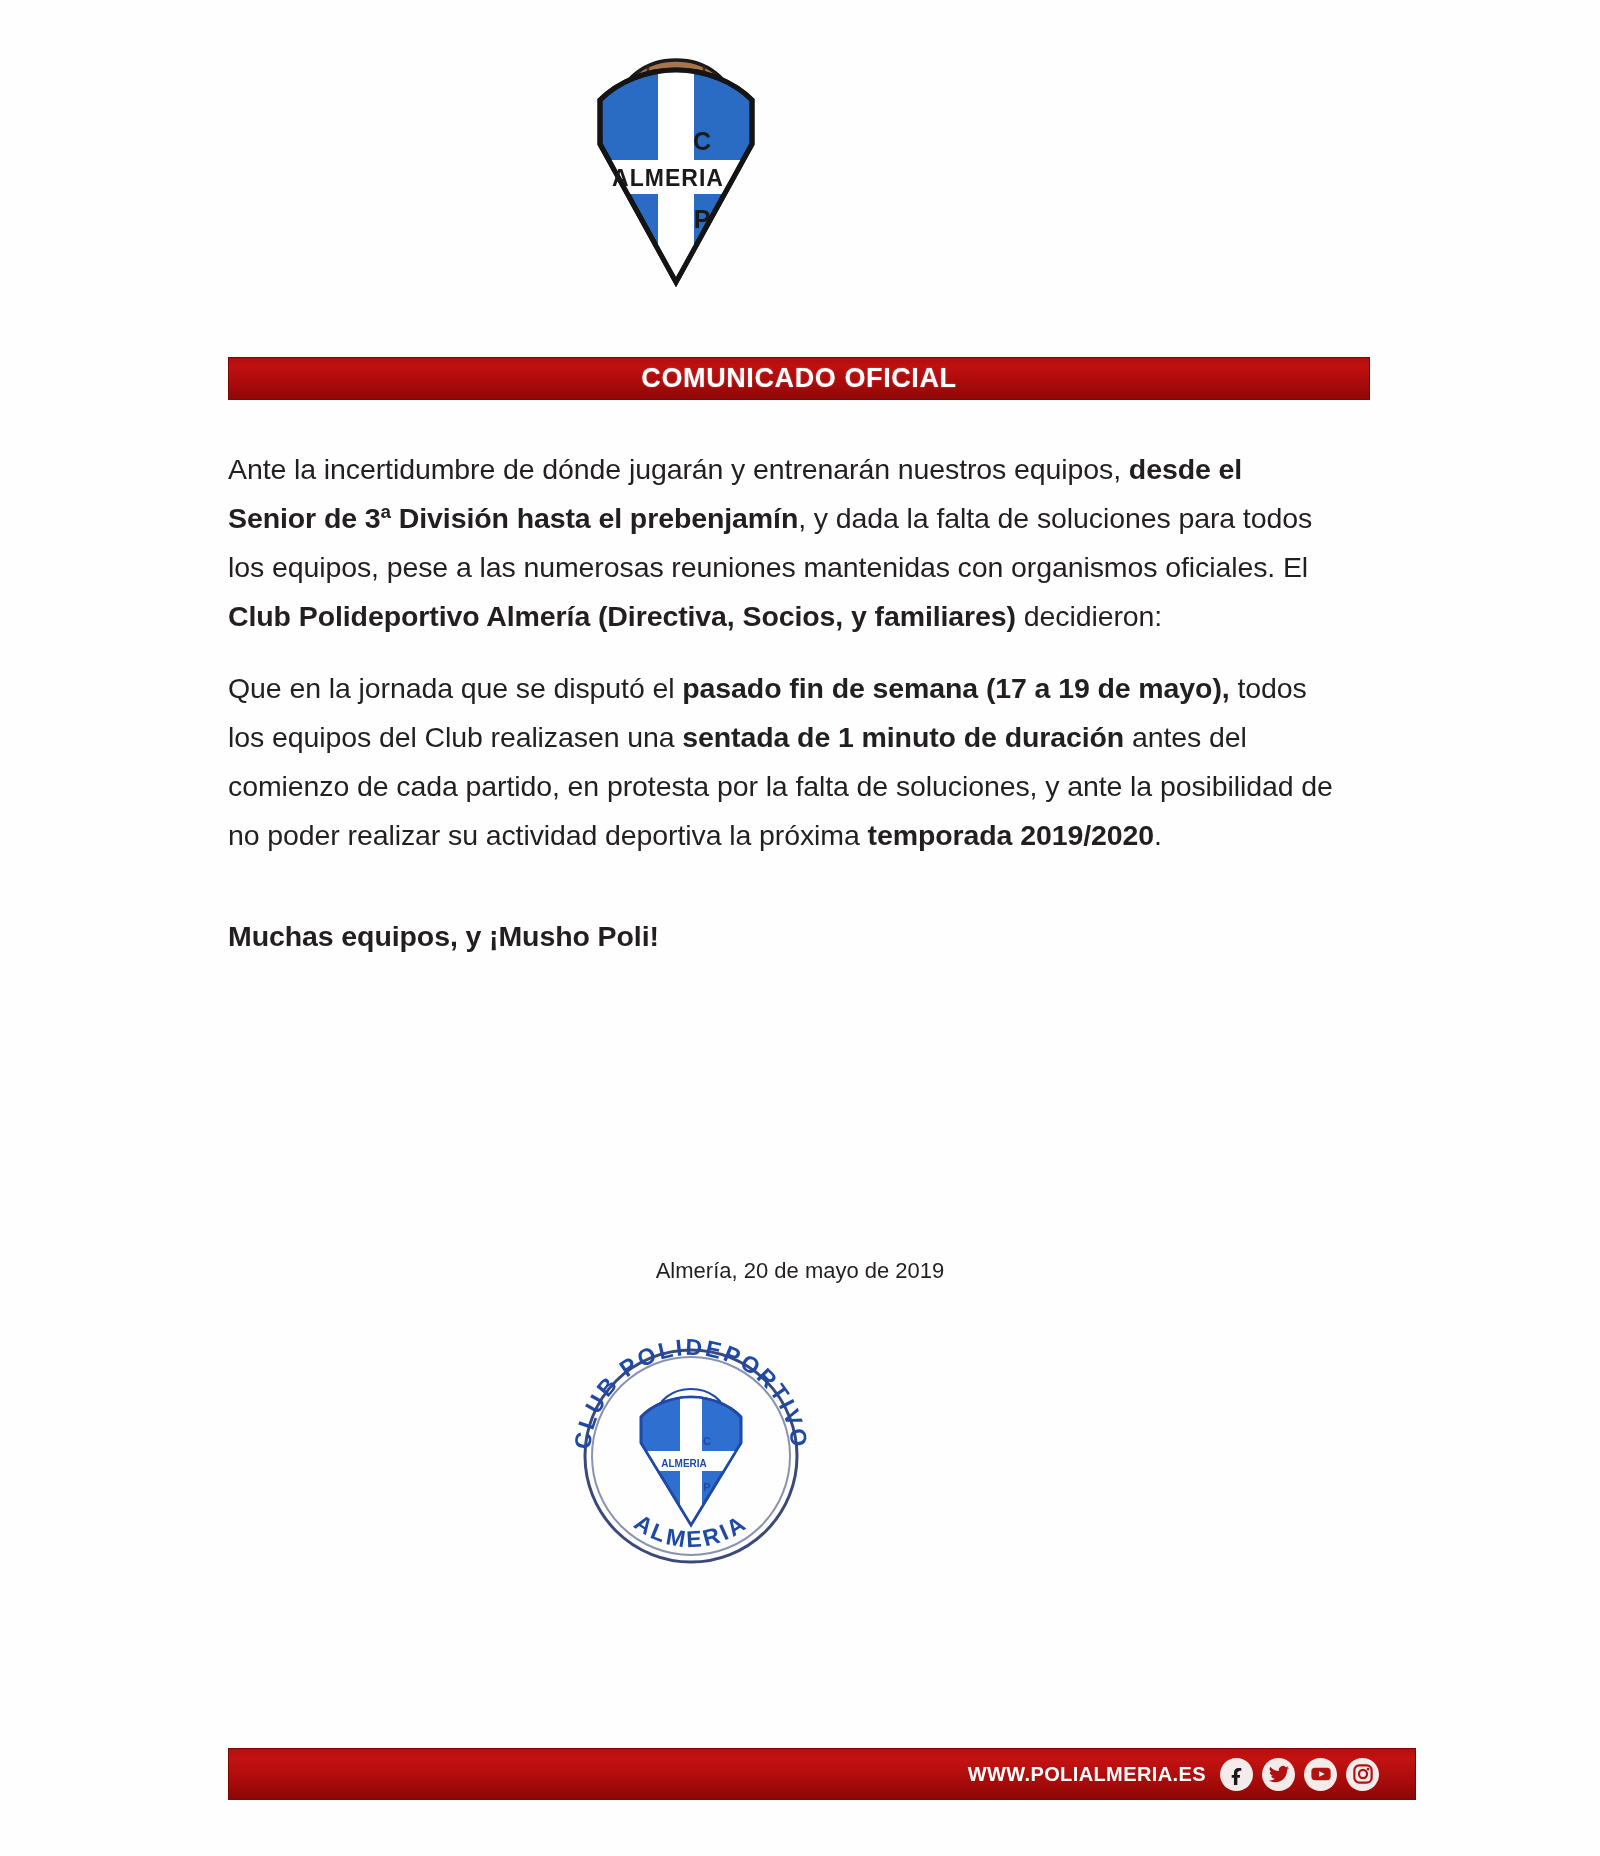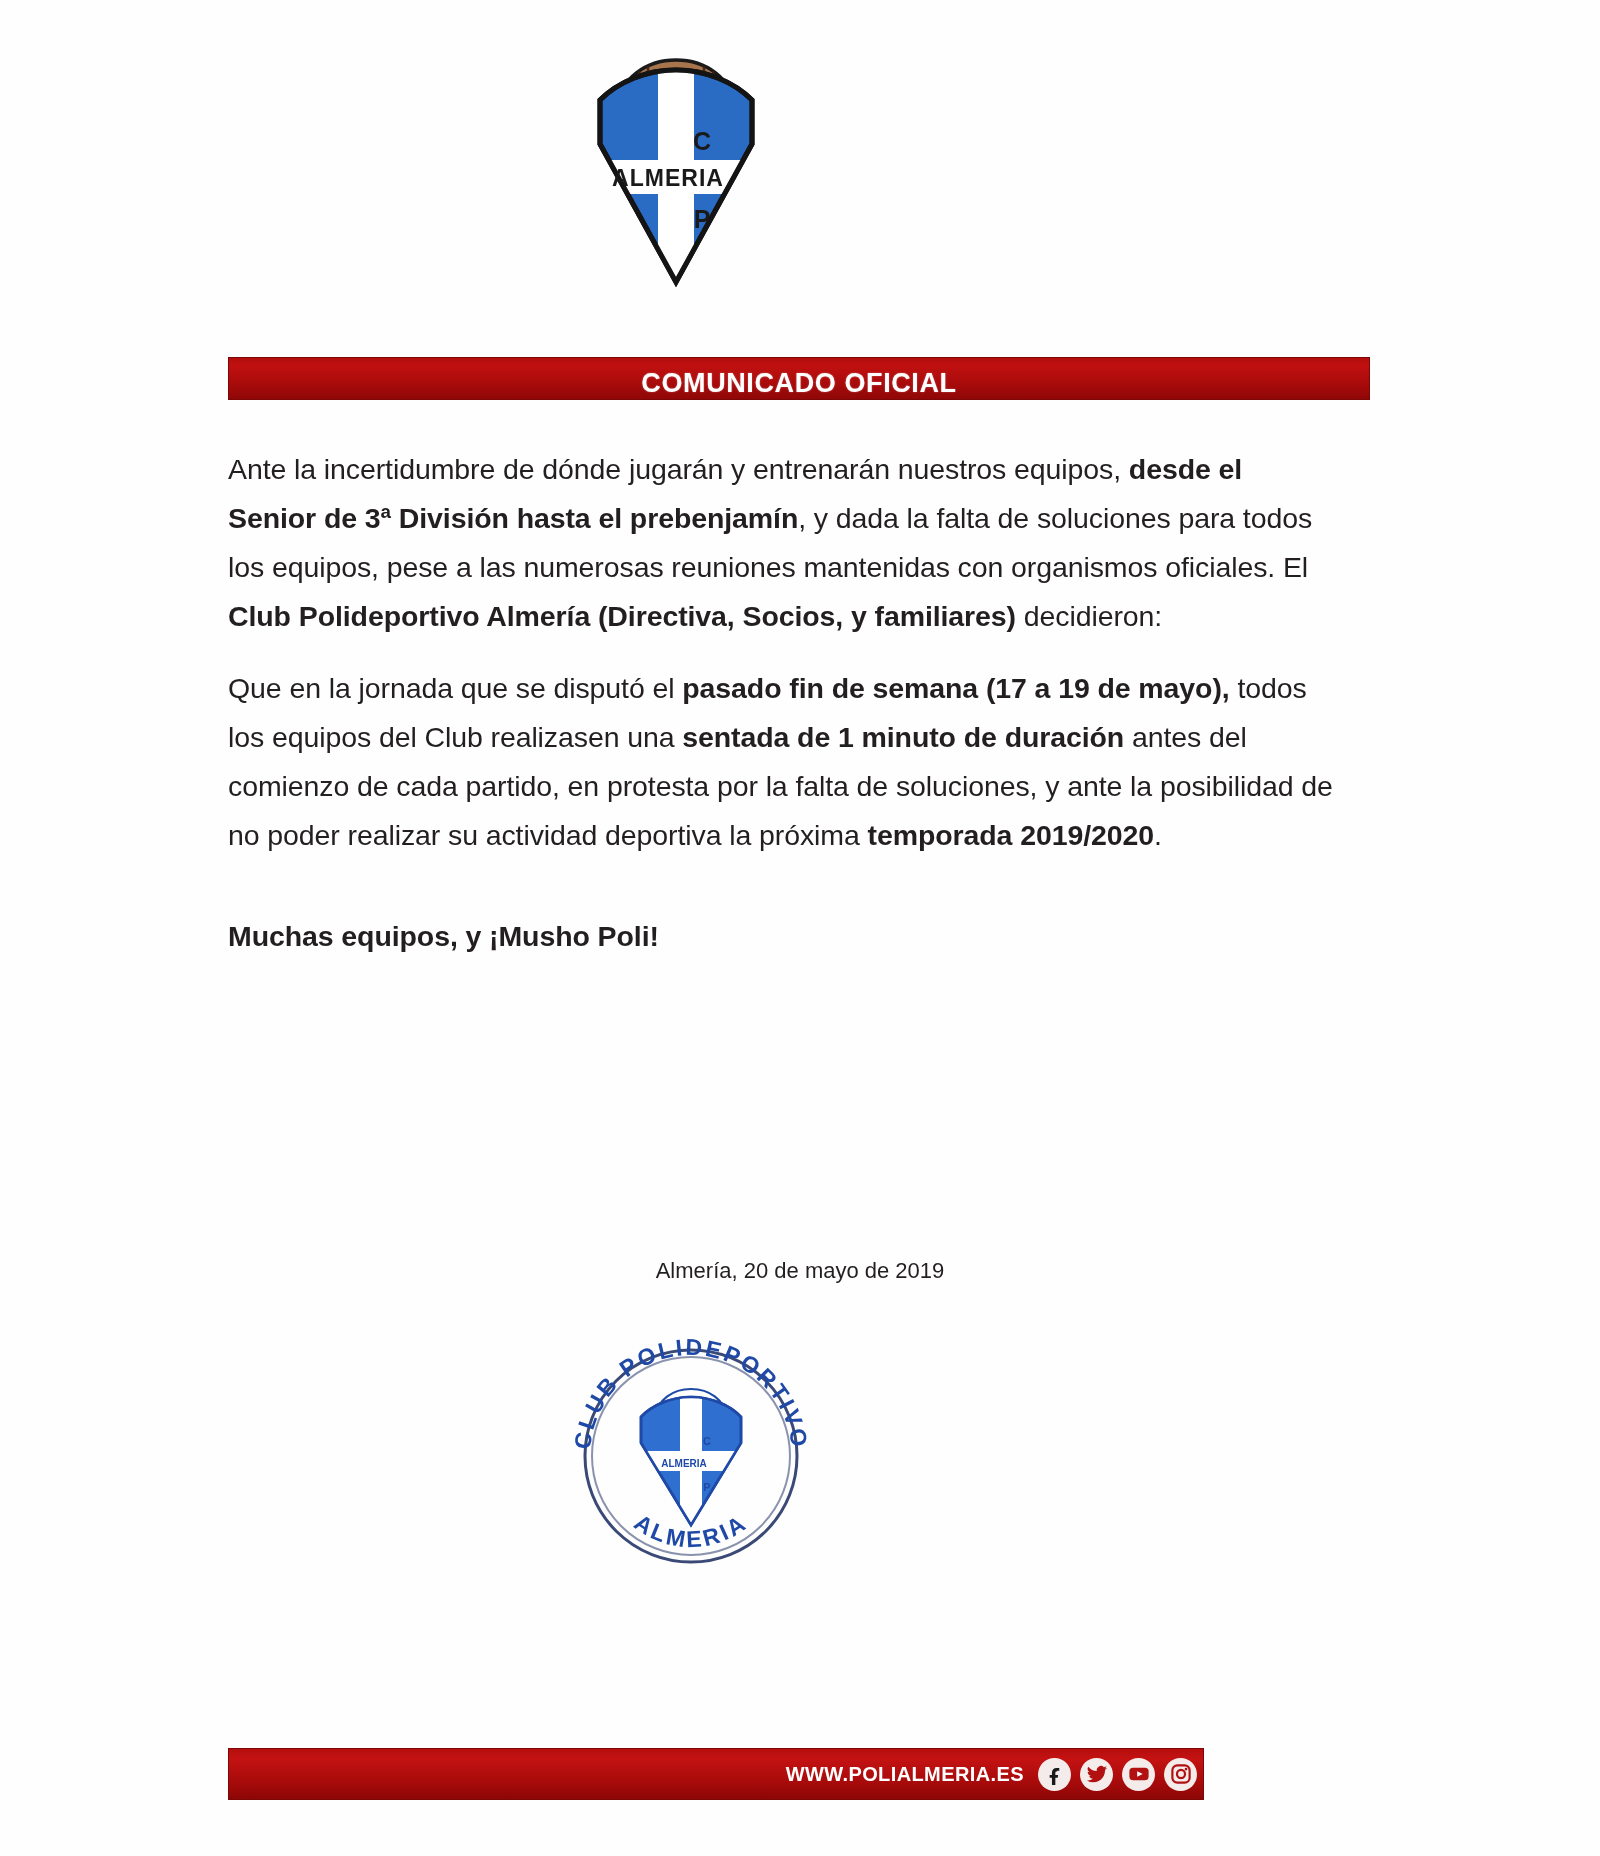--- a/index.html
+++ b/index.html
@@ -39,21 +39,21 @@
   .title-banner {
     position: absolute;
     left: 228px;
     top: 357px;
     width: 1142px;
     height: 43px;
     background: linear-gradient(180deg,#b00d0d 0%, #c11010 18%, #a90b0b 62%, #8f0707 100%);
     border: 1px solid #7d0606;
     box-sizing: border-box;
     display: flex;
-    align-items: flex-end;
+    align-items: center;
     justify-content: center;
   }
   .title-banner-text {
     color: #ffffff;
     font-size: 27px;
     font-weight: bold;
     letter-spacing: 0.6px;
     font-family: "Liberation Sans", sans-serif;
     text-shadow: 0 0 2px rgba(255,255,255,0.35);
   }
@@ -99,29 +99,29 @@
     width: 262px;
     height: 262px;
   }
   .stamp-svg { display:block; width: 262px; height: 262px; }
 
   
   .footer-bar {
     position: absolute;
     left: 228px;
     top: 1748px;
-    width: 976px;
+    width: 1188px;
     height: 52px;
     background: linear-gradient(180deg,#b50e0e 0%, #c41212 20%, #a50a0a 70%, #8c0606 100%);
     border: 1px solid #7d0606;
     box-sizing: border-box;
     display: flex;
     align-items: center;
     justify-content: flex-end;
-    padding-right: 6px;
+    padding-right: 36px;
     text-align: center;
   }
   .footer-url {
     color: #ffffff;
     font-size: 20px;
     font-weight: bold;
     letter-spacing: 0.4px;
     margin-right: 14px;
     font-family: "Liberation Sans", sans-serif;
   }

